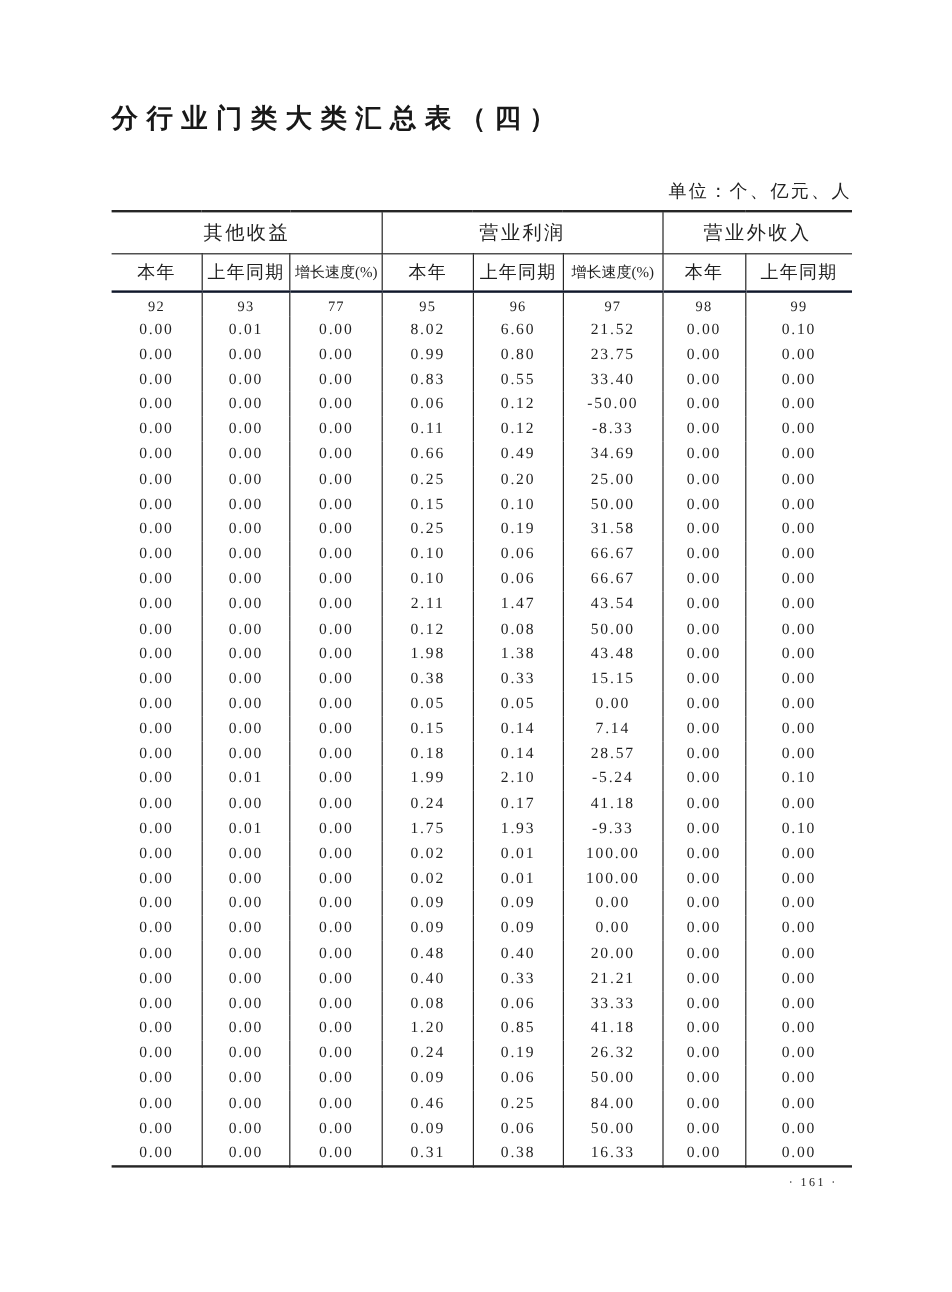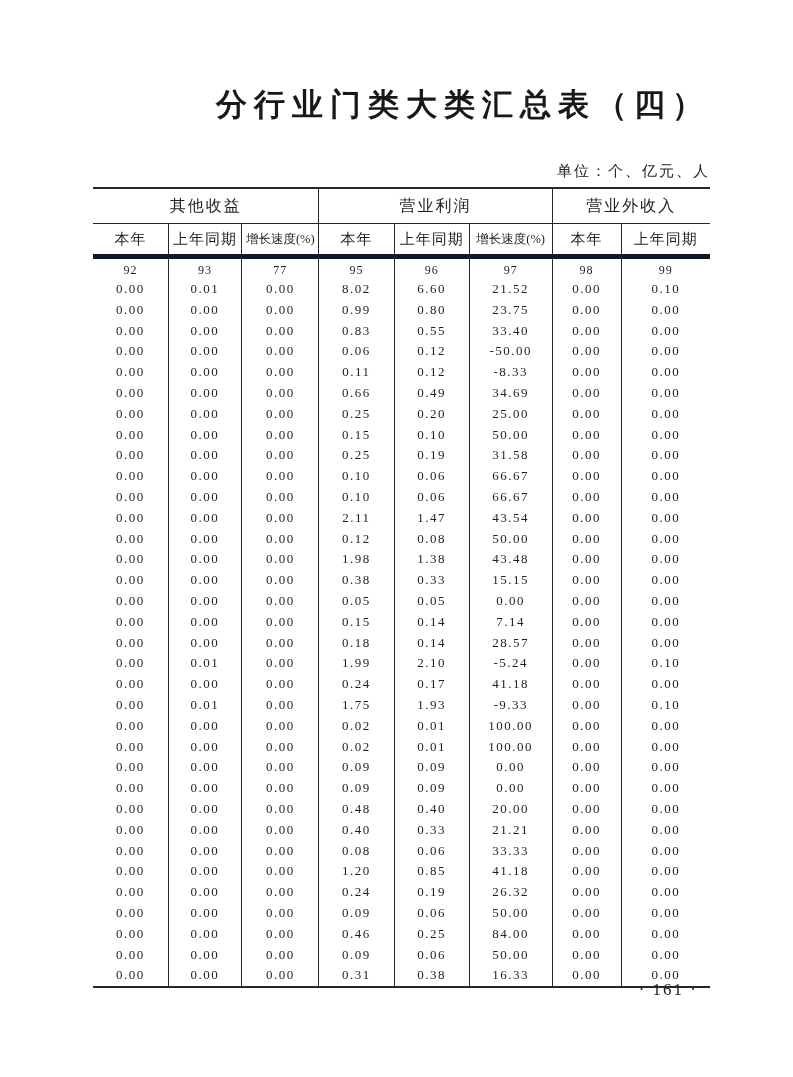--- a/index.html
+++ b/index.html
@@ -14,26 +14,25 @@
     width: 793px; height: 1077px;
     overflow: hidden;
   }
   .content {
     position: absolute;
     left: 93px; top: 0;
     width: 617px;
   }
   .title {
     margin-top: 84px;
-    font-size: 31px;
+    font-size: 22px;
     font-weight: bold;
     letter-spacing: 7px;
     color: #181818;
     white-space: nowrap;
-    text-align: right;
   }
   .unit-note {
     margin-top: 36px;
     margin-bottom: 6px;
     text-align: right;
     font-size: 15px;
     letter-spacing: 2px;
     color: #222;
   }
   table.data-table {
@@ -54,21 +53,21 @@
     font-size: 16px;
     letter-spacing: 2px;
     padding: 7px 0 6px 0;
     border-bottom: 1px solid #262626;
   }
   tr.group-row th.gsep { border-right: 1px solid #262626; }
   tr.subheader-row th {
     font-size: 15px;
     letter-spacing: 1px;
     padding: 6px 0 5px 0;
-    border-bottom: 5px solid #0f172a;
+    border-bottom: 2px solid #0f172a;
   }
   tr.subheader-row th.grow { font-size: 12.5px; letter-spacing: 0; }
   tr.colnum-row td {
     font-size: 12px;
     padding: 4px 0 1px 0;
     letter-spacing: 1px;
     margin-top: 48px;
   }
   tr.data-row td {
     font-size: 13px;
@@ -77,21 +76,21 @@
     letter-spacing: 1.5px;
   }
   .csep { border-right: 1px solid #262626; }
   .page-number {
     position: absolute;
     top: 980px;
     left: 93px;
     width: 617px;
     text-align: right;
     padding-right: 12px;
-    font-size: 17px;
+    font-size: 10px;
     letter-spacing: 2px;
     color: #222;
   }
 </style>
 </head>
 <body>
 
 <div class="page">
   <div class="content">
     <h1 class="title">分行业门类大类汇总表（四）</h1>

